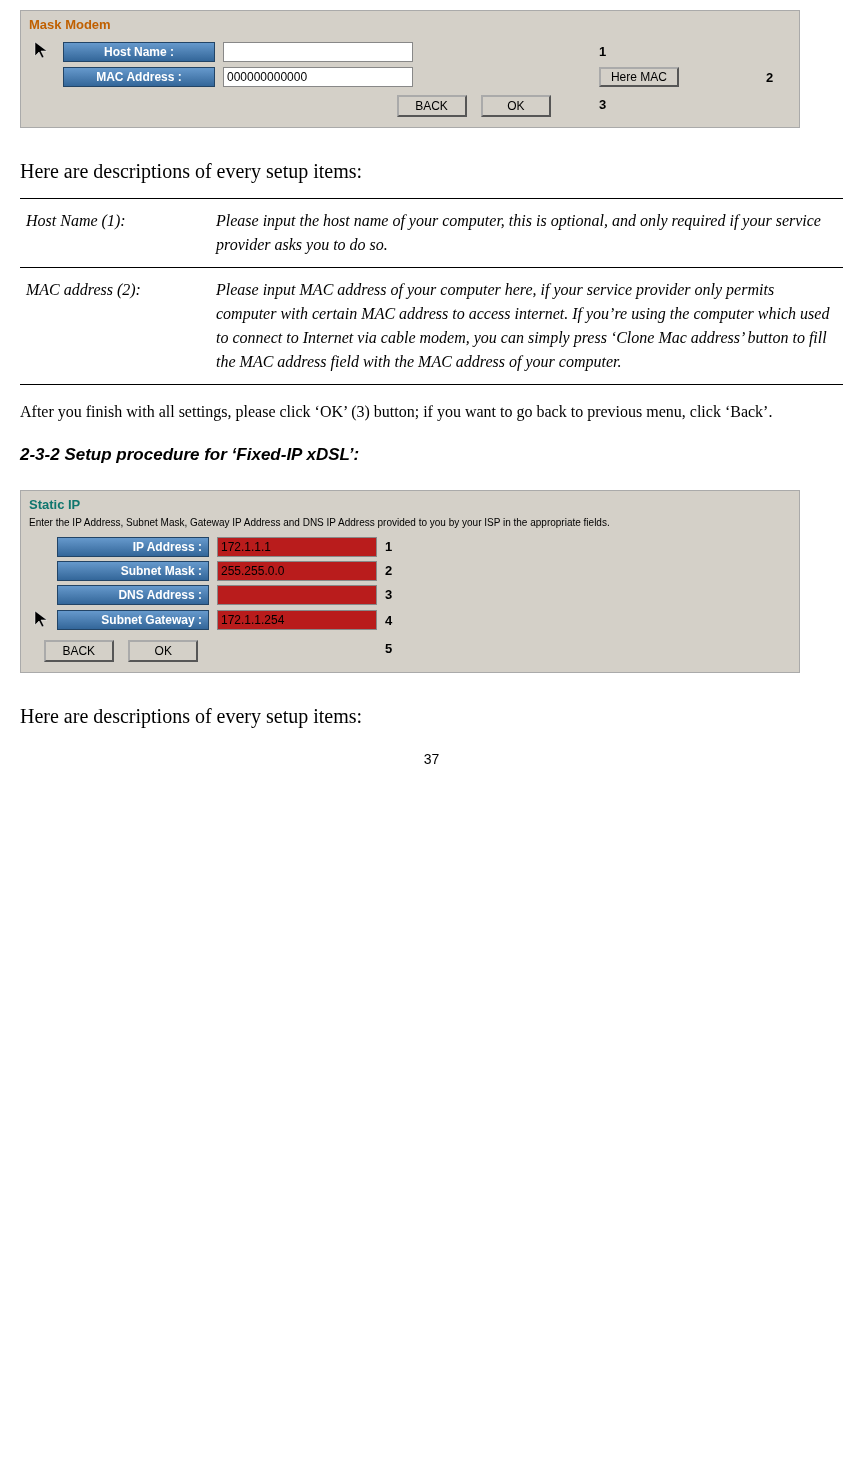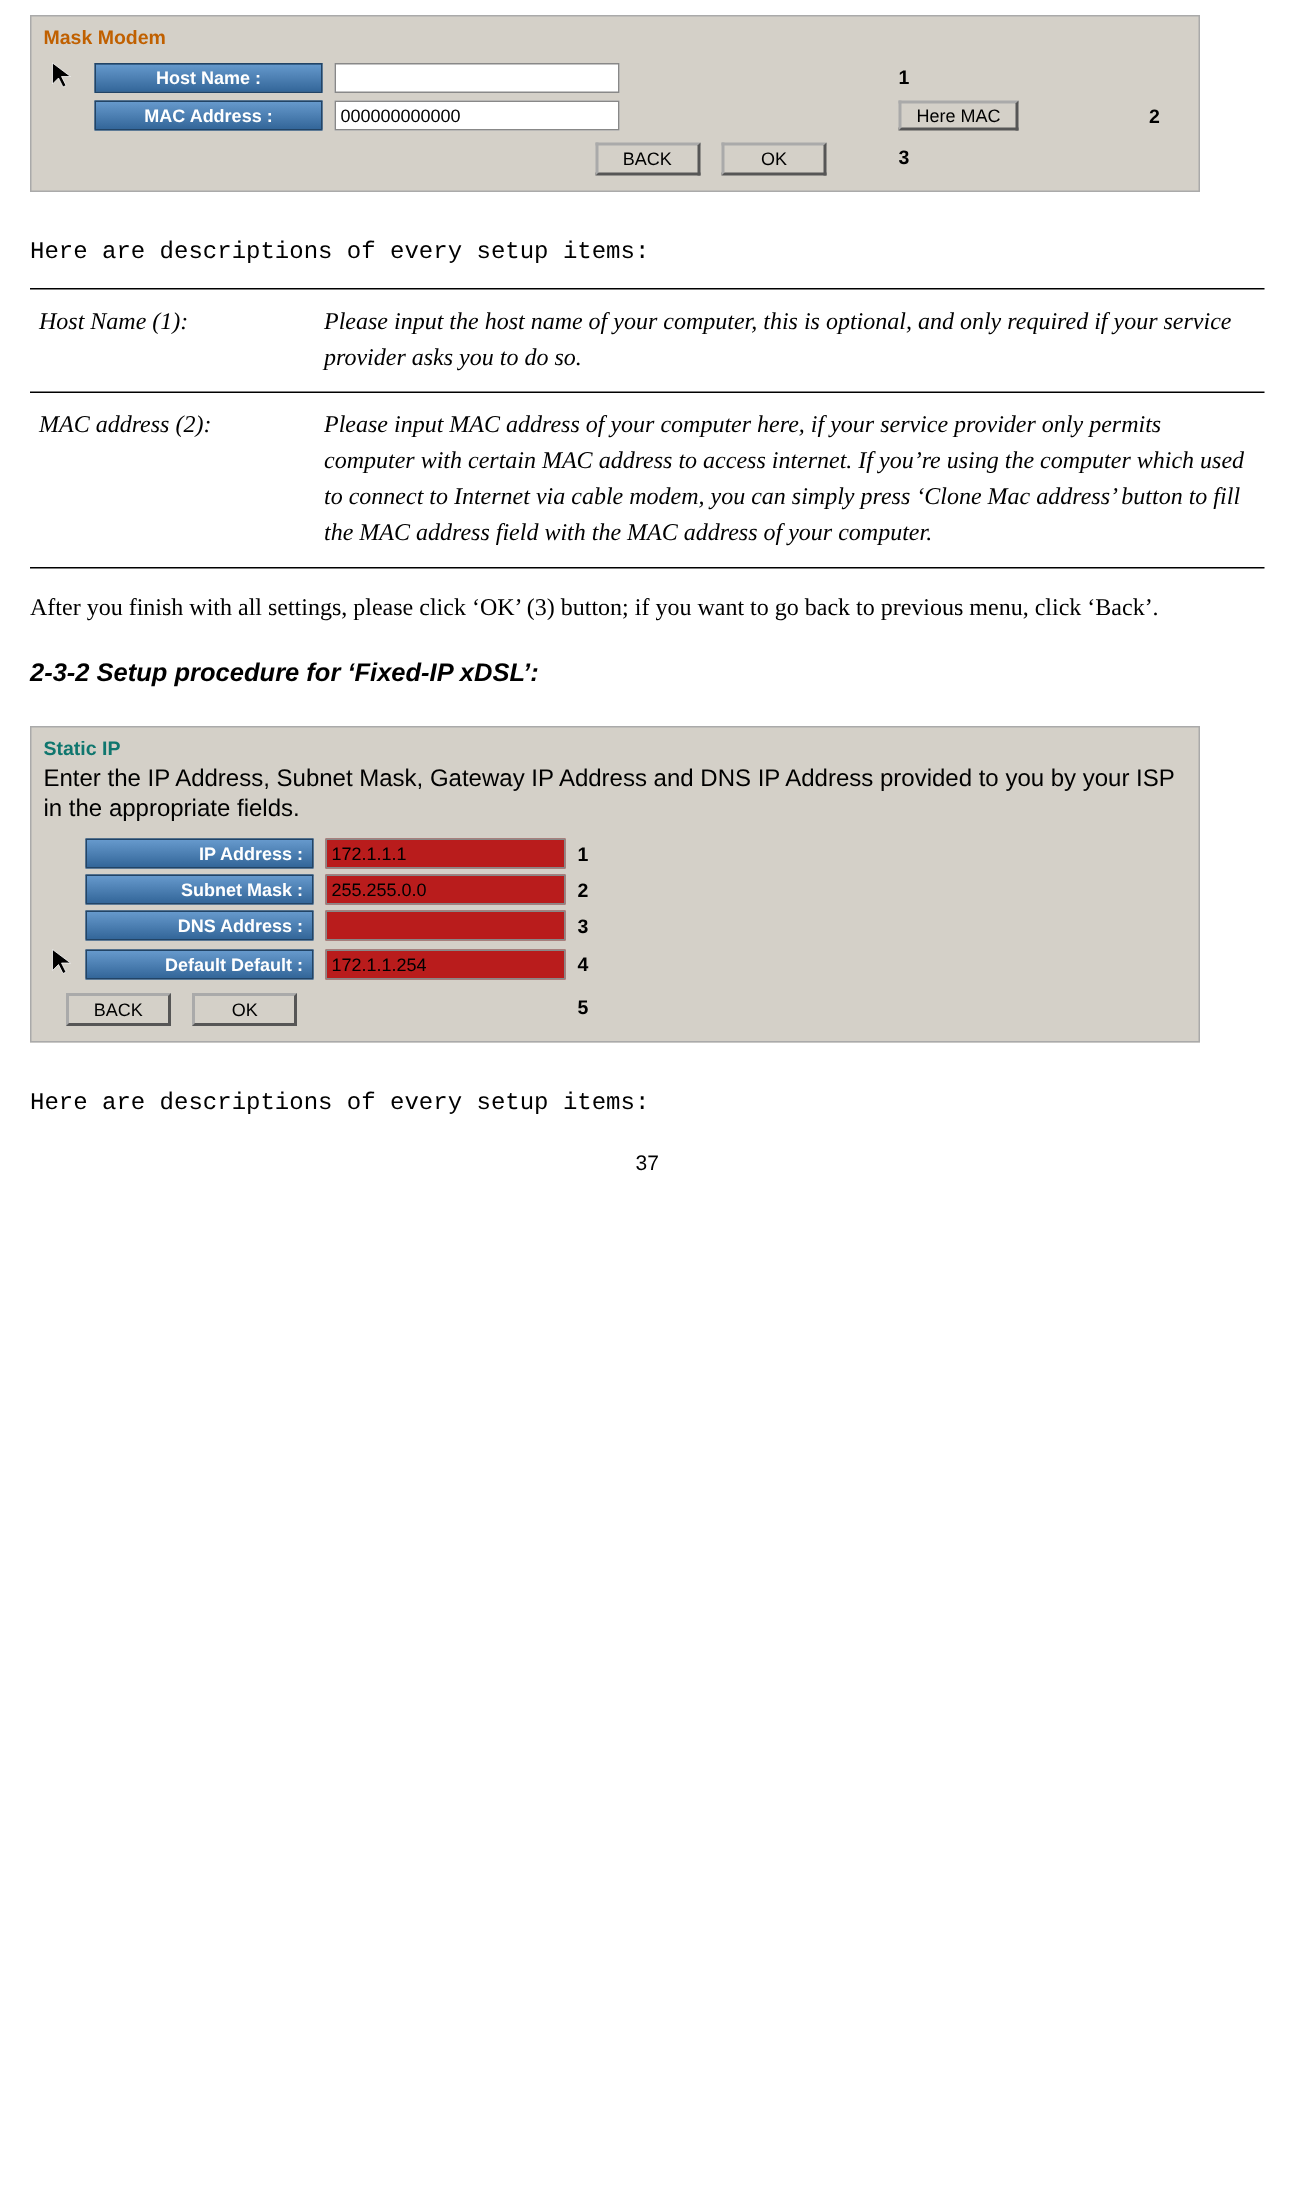--- a/index.html
+++ b/index.html
@@ -98,22 +98,22 @@
       padding-left: 8px;
     }
 
     .buttons-row {
       text-align: right;
       padding-top: 4px;
       padding-right: 40px;
     }
 
     .desc-text {
-      font-family: Liberation Mono, monospace;
-      font-size: 16px;
+      font-family: Liberation Serif, serif;
+      font-size: 20px;
       line-height: 1.5;
       margin: 12px 0;
     }
 
     .desc-table {
       width: 100%;
       border-collapse: collapse;
       margin: 8px 0;
     }
 
@@ -172,21 +172,21 @@
     .static-ip-title {
       font-family: Arial, sans-serif;
       font-size: 13px;
       font-weight: bold;
       color: #0f766e;
       margin-bottom: 4px;
     }
 
     .static-ip-desc {
       font-family: Arial, sans-serif;
-      font-size: 16px;
+      font-size: 10px;
       color: #000;
       margin-bottom: 6px;
       line-height: 1.3;
     }
 
     .static-form-table {
       border-collapse: collapse;
     }
 
     .static-form-table td {
@@ -343,21 +343,21 @@
         <td class="row-number">3</td>
       </tr>
 
       <tr>
         <td>
           <svg width="16" height="20">
             <polygon points="2,2 2,16 6,12 9,18 11,17 8,11 14,11" fill="black" stroke="white" stroke-width="0.5"></polygon>
           </svg>
         </td>
         <td class="label-cell" style="text-align:right;">
-          <div class="static-label-btn">Default Default :</div>
+          <div class="static-label-btn">Subnet Gateway :</div>
         </td>
         <td>
           <input class="static-input" type="text" value="172.1.1.254" style="">
         </td>
         <td class="row-number">4</td>
       </tr>
 
       <tr>
         <td colspan="2">
           <div style="text-align:center; padding-top: 4px;">

